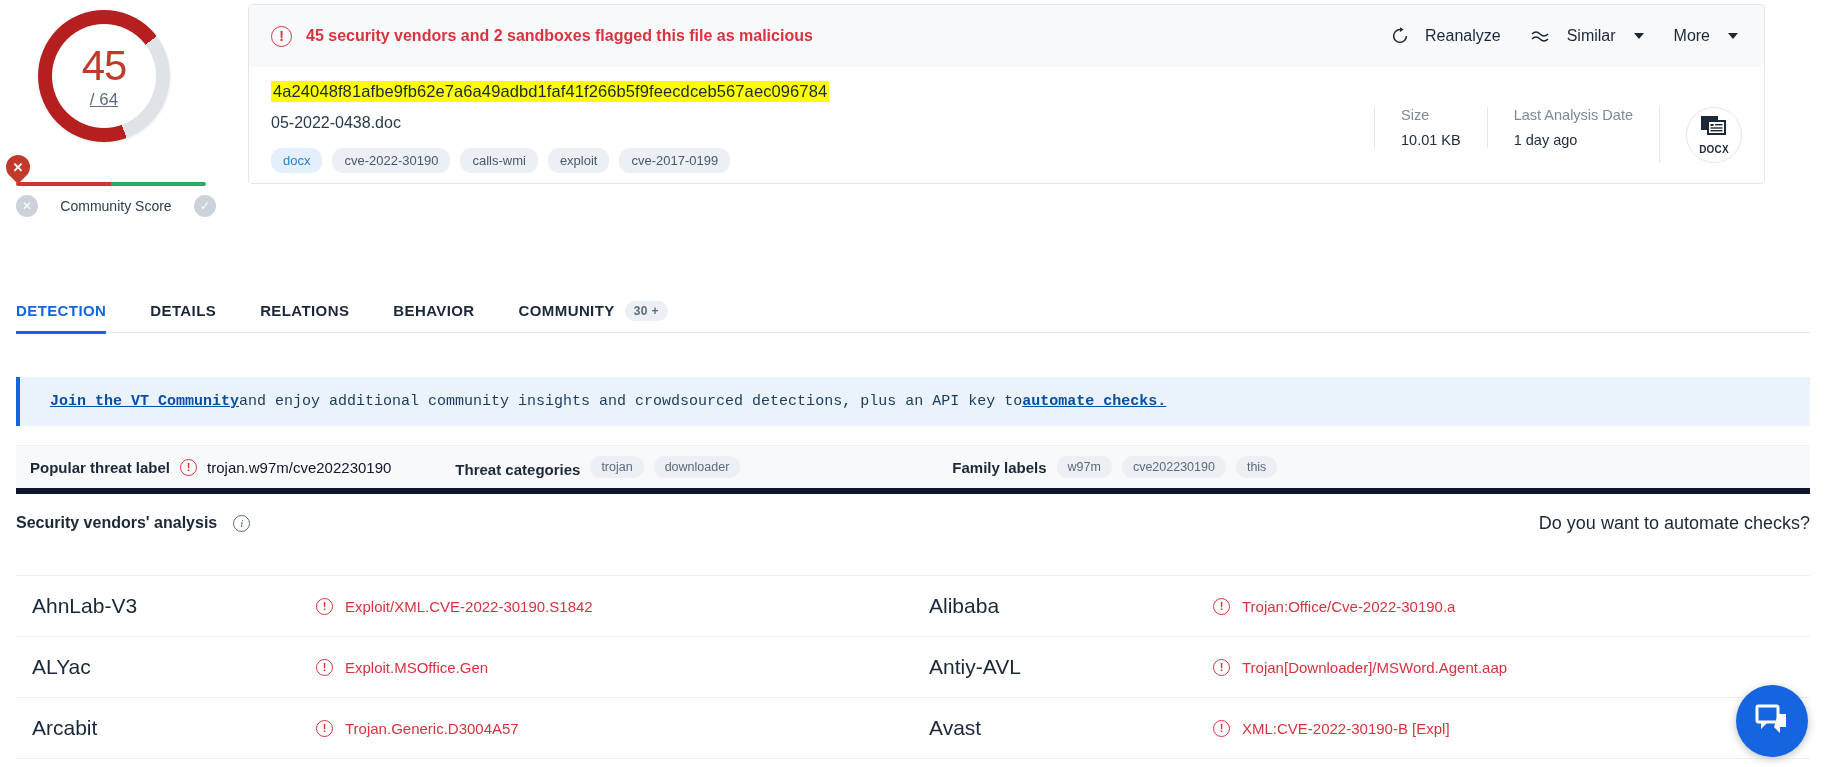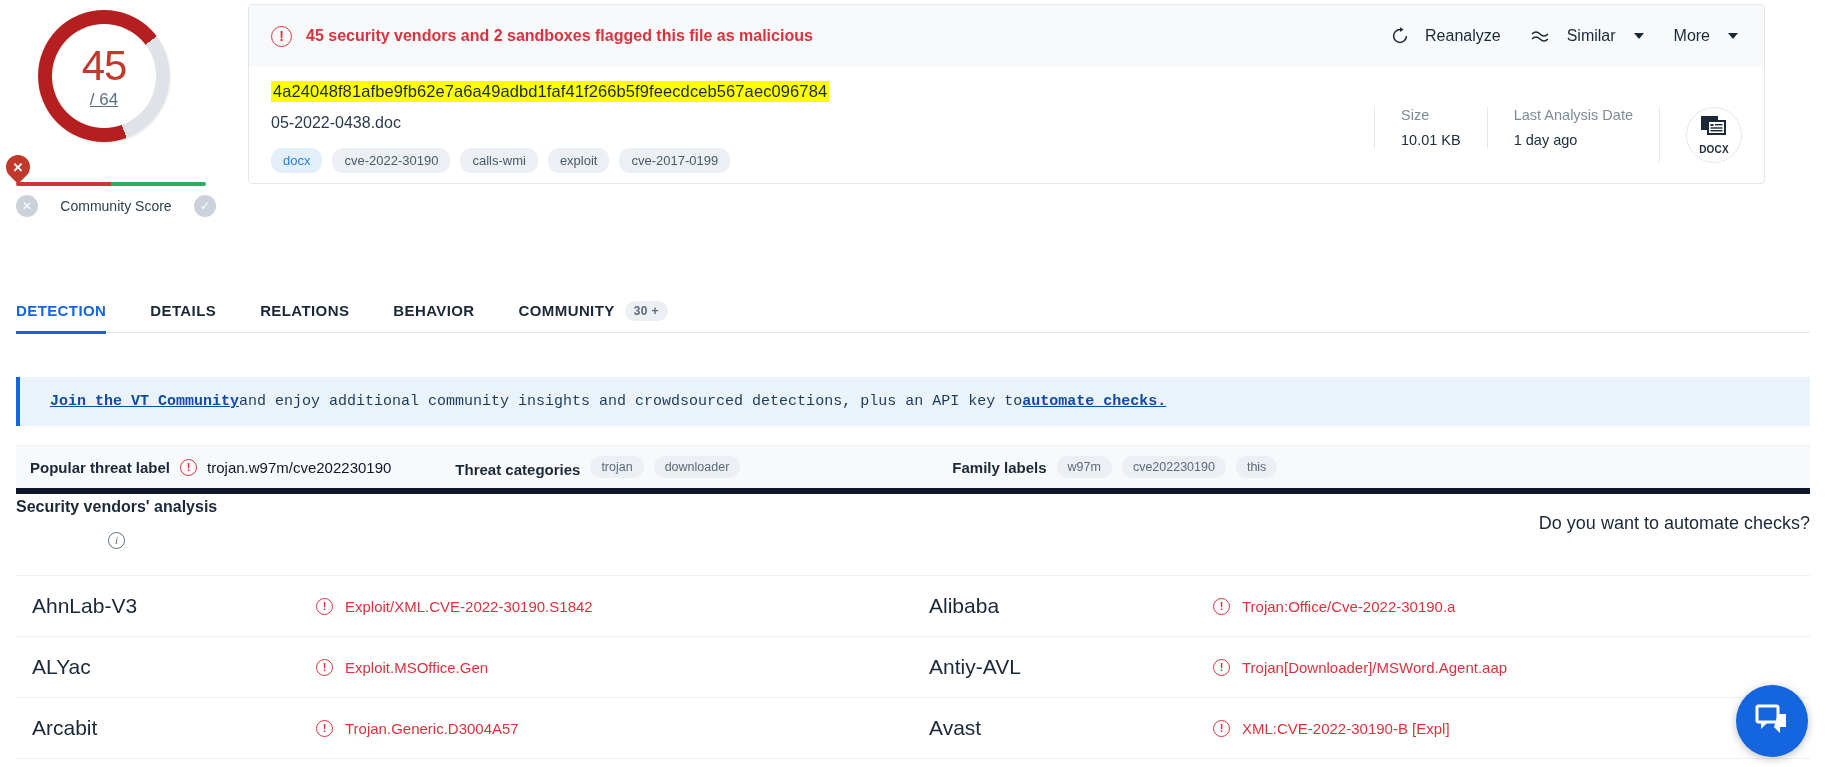--- a/index.html
+++ b/index.html
@@ -166,21 +166,21 @@
   }
   .warn-ico.sm {
     width: 17px; height: 17px; font-size: 11px; border-width: 1.4px;
   }
 
   
   .vend-head {
     position: absolute; left: 16px; top: 500px; width: 1794px; height: 46px;
     display: flex; align-items: center; justify-content: space-between;
   }
-  .vh-left { display: flex; align-items: center; gap: 16px; flex-direction: column; }
+  .vh-left { display: flex; align-items: center; gap: 16px; }
   .vh-title { font-size: 16px; font-weight: bold; color: #1b2838; }
   .info-ico {
     width: 17px; height: 17px; border: 1.4px solid #5b6b7c; border-radius: 50%;
     font-size: 11px; color: #5b6b7c; display: flex; align-items: center;
     justify-content: center; font-style: italic; font-family: "Liberation Serif", serif;
   }
   .vh-right { font-size: 18px; color: #1b2838; }
 
   
   .vend-table {

